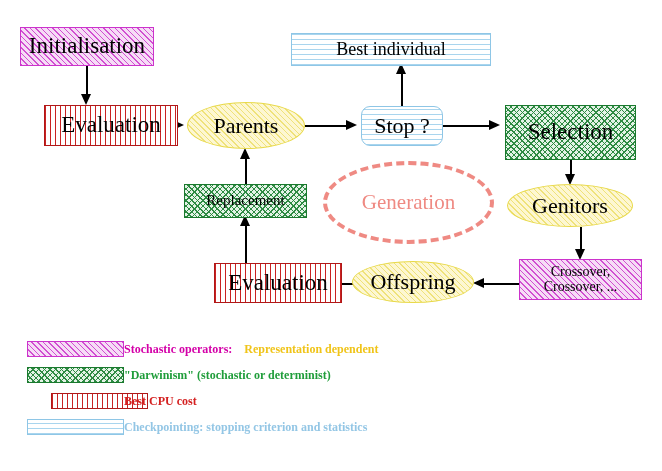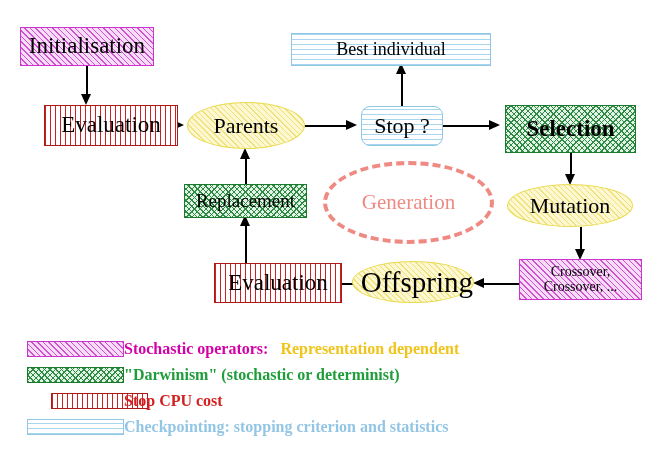--- a/index.html
+++ b/index.html
@@ -128,21 +128,21 @@
   .swatch {
     position: absolute;
     left: 27px;
     width: 97px;
     height: 16px;
     box-sizing: border-box;
   }
   .legend-text {
     position: absolute;
     left: 124px;
-    font-size: 16px;
+    font-size: 12px;
     font-weight: bold;
     white-space: nowrap;
   }
   .legend-text .t2 { margin-left: 12px; }
   .c-magenta { color: #d400a8; }
   .c-gold    { color: #f0c419; }
   .c-green   { color: #1f9d3a; }
   .c-red     { color: #d42020; }
   .c-ltblue  { color: #93c6e5; }
 </style>
@@ -164,42 +164,42 @@
   </div>
 
   <div class="node fill-blue" style="left:291px; top:33px; width:200px; height:33px; font-size:18px;">
     <span class="label">Best individual</span>
   </div>
 
   <div class="node fill-blue rounded" style="left:361px; top:106px; width:82px; height:40px; font-size:22px;">
     <span class="label">Stop ?</span>
   </div>
 
-  <div class="node fill-green" style="left:505px; top:105px; width:131px; height:48px; font-size:23px;font-weight:bold;">
+  <div class="node fill-green" style="left:505px; top:105px; width:131px; height:55px; font-size:23px;">
     <span class="label">Selection</span>
   </div>
 
   <div class="node fill-yellow ellipse" style="left:507px; top:184px; width:126px; height:43px; font-size:22px;">
-    <span class="label">Mutation</span>
+    <span class="label">Genitors</span>
   </div>
 
   <div class="node fill-magenta" style="left:519px; top:259px; width:123px; height:41px; font-size:14px; flex-direction:column;">
     <span class="label">Crossover,</span>
     <span class="label">Crossover, ...</span>
   </div>
 
-  <div class="node fill-yellow ellipse" style="left:352px; top:261px; width:122px; height:42px; font-size:29px;justify-content:flex-end;">
+  <div class="node fill-yellow ellipse" style="left:352px; top:261px; width:122px; height:42px; font-size:22px;">
     <span class="label">Offspring</span>
   </div>
 
   <div class="node fill-red" style="left:190px; top:263px; width:128px; height:40px; font-size:23px;">
     <span class="label">Evaluation</span>
   </div>
 
-  <div class="node fill-green" style="left:184px; top:184px; width:123px; height:34px; font-size:19px;">
+  <div class="node fill-green" style="left:184px; top:184px; width:123px; height:34px; font-size:15px;">
     <span class="label">Replacement</span>
   </div>
 
   <div class="gen-ellipse" style="left:323px; top:161px; width:171px; height:83px; font-size:21px;">
     <span class="label">Generation</span>
   </div>
 
   <div class="line v" style="left:86px; top:66px; height:31px;"></div>
   <div class="arrow down" style="left:81px; top:94px;"></div>
 
@@ -242,21 +242,21 @@
       </div>
     </div>
 
     <div class="legend-row">
       <div class="swatch fill-green"></div>
       <div class="legend-text c-green">"Darwinism" (stochastic or determinist)</div>
     </div>
 
     <div class="legend-row">
       <div class="swatch fill-red"></div>
-      <div class="legend-text c-red">Stop CPU cost</div>
+      <div class="legend-text c-red">Best CPU cost</div>
     </div>
 
     <div class="legend-row">
       <div class="swatch fill-blue"></div>
       <div class="legend-text c-ltblue">Checkpointing: stopping criterion and statistics</div>
     </div>
 
   </div>
 
 </div>

